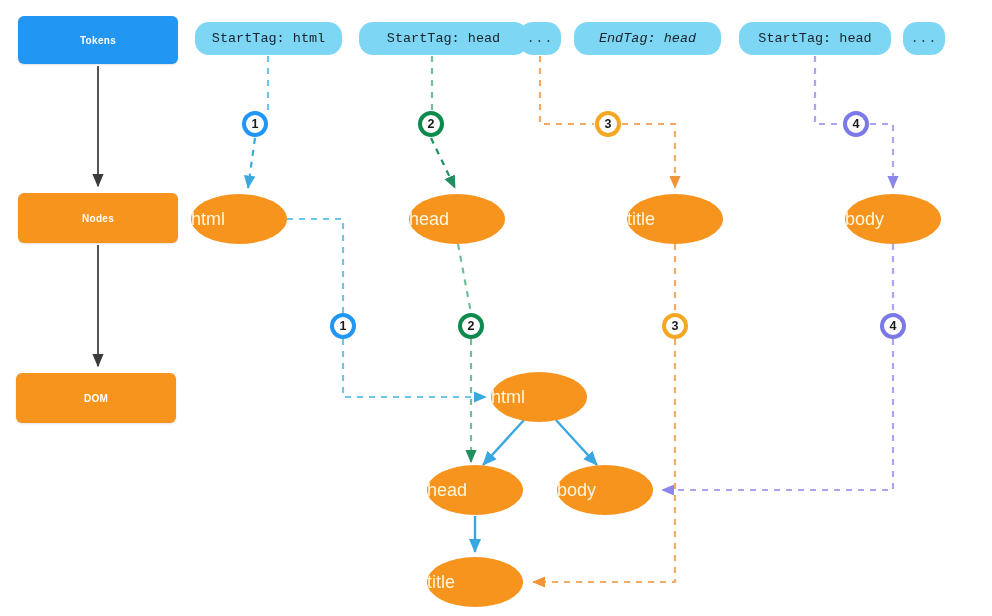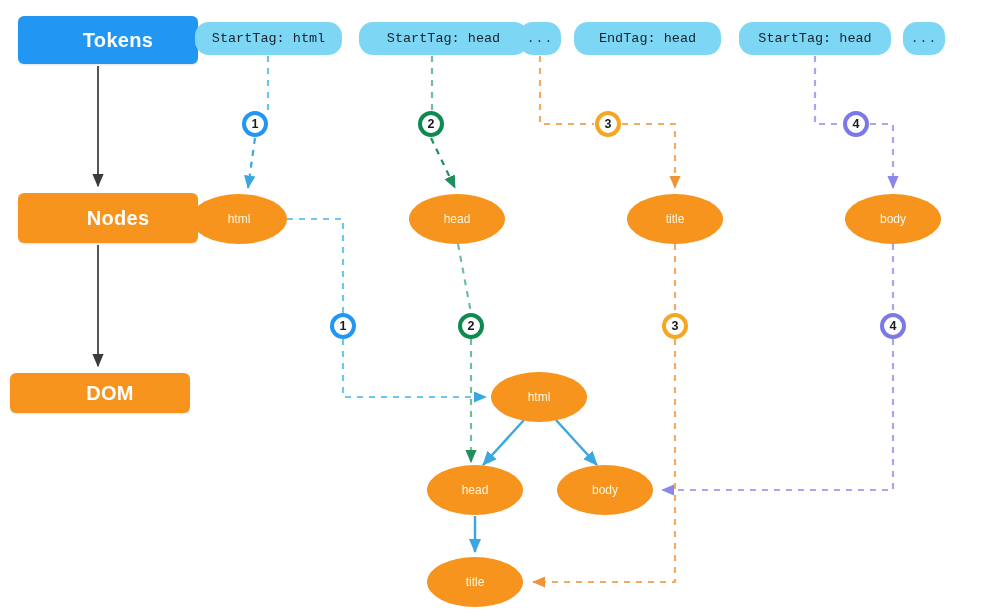--- a/index.html
+++ b/index.html
@@ -27,25 +27,24 @@
   }
 
   
   .stage-box {
     position: absolute;
     border-radius: 6px;
     display: flex;
     align-items: center;
     justify-content: center;
     color: #ffffff;
-    font-size: 20px;
+    font-size: 10px;
     font-weight: bold;
     letter-spacing: 0.3px;
     box-shadow: 0 1px 2px rgba(0,0,0,0.12);
-    padding-left: 20px;
   }
   .stage-tokens { background: #2196f3; }
   .stage-orange { background: #f7941e; }
 
   
   .token-chip {
     position: absolute;
     height: 33px;
     border-radius: 14px;
     background: #7ed6f5;
@@ -63,23 +62,23 @@
     color: #2a3d48;
   }
 
   
   .node {
     position: absolute;
     background: #f7941e;
     border-radius: 50%;
     display: flex;
     align-items: center;
-    justify-content: center;
+    justify-content: flex-start;
     color: #fff6dd;
-    font-size: 12px;
+    font-size: 18px;
   }
 
   
   .badge {
     position: absolute;
     width: 26px;
     height: 26px;
     border-radius: 50%;
     background: #ffffff;
     display: flex;
@@ -173,34 +172,34 @@
       <path d="M475,516 L475,552" stroke="#3aa7e0" stroke-width="2.4" fill="none" marker-end="url(#ah-solidblue)"></path>
     </g>
   </svg>
 
   <div class="stage-box stage-tokens" style="left:18px; top:16px; width:160px; height:48px;">
     <span>Tokens</span>
   </div>
   <div class="stage-box stage-orange" style="left:18px; top:193px; width:160px; height:50px;">
     <span>Nodes</span>
   </div>
-  <div class="stage-box stage-orange" style="left:10px; top:373px; width:160px; height:40px;">
+  <div class="stage-box stage-orange" style="left:16px; top:373px; width:160px; height:50px;">
     <span>DOM</span>
   </div>
 
   <div class="token-chip" style="left:195px; top:22px; width:147px;">
     <span>StartTag: html</span>
   </div>
   <div class="token-chip" style="left:359px; top:22px; width:169px;">
     <span>StartTag: head</span>
   </div>
   <div class="token-chip ellipsis" style="left:519px; top:22px; width:42px;">
     <span>...</span>
   </div>
-  <div class="token-chip" style="left:574px; top:22px; width:147px;">
+  <div class="token-chip" style="left:574px; top:22px; width:147px;font-style:italic;">
     <span>EndTag: head</span>
   </div>
   <div class="token-chip" style="left:739px; top:22px; width:152px;">
     <span>StartTag: head</span>
   </div>
   <div class="token-chip ellipsis" style="left:903px; top:22px; width:42px;">
     <span>...</span>
   </div>
 
   <div class="node" style="left:191px; top:194px; width:96px; height:50px;">

